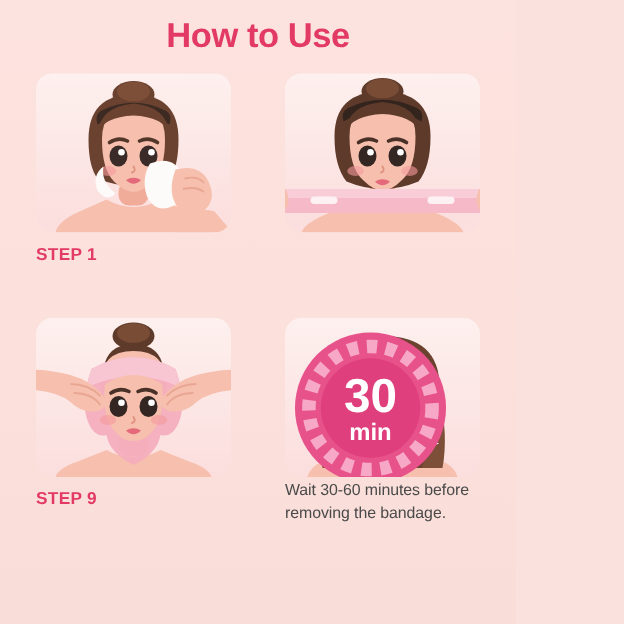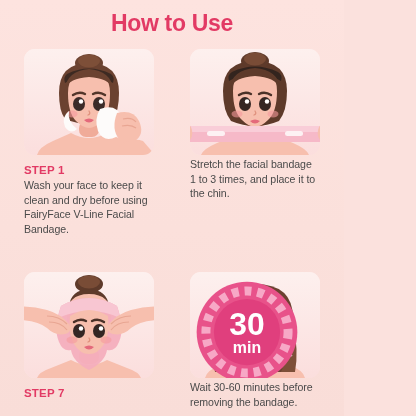--- a/index.html
+++ b/index.html
@@ -139,21 +139,20 @@
 
           <path d="M118 64 q16 -4 22 8 q6 13 -4 20 q-9 6 -16 -2 q-8 -10 -2 -26z" fill="#f7bfae"></path>
           <path d="M120 98 q12 -10 24 -6 l12 14 H118z" fill="#f7bfae"></path>
           <path d="M124 70 q9 -2 13 3" stroke="#e8a693" stroke-width="1.2" fill="none"></path>
           <path d="M123 77 q9 -2 14 2" stroke="#e8a693" stroke-width="1.2" fill="none"></path>
 
           <path d="M70 62 q-8 6 -4 16 q6 8 12 2 q-10 -8 -8 -18z" fill="#fdfbfa"></path>
         </svg>
       </div>
       <div class="step-head">STEP 1</div>
-      <div class="step-body">Wash your face to keep it clean and dry before using FairyFace V-Line Facial Bandage.</div>
     </div>
 
     <div class="step">
       <div class="illus">
         <svg viewBox="0 0 180 106" preserveAspectRatio="xMidYMid slice">
           <defs>
             <linearGradient id="bg2" x1="0" y1="0" x2="0" y2="1">
               <stop offset="0%" stop-color="#fdf0ee"></stop>
               <stop offset="100%" stop-color="#fbdedd"></stop>
             </linearGradient>
@@ -190,21 +189,20 @@
           <rect x="120" y="82" width="18" height="5" rx="2.5" fill="#fdf1f3"></rect>
 
           <path d="M6 74 q12 -6 20 4 q4 10 -4 16 q-10 6 -18 -2 q-6 -10 2 -18z" fill="#f7bfae"></path>
           <path d="M10 80 q9 -2 13 2" stroke="#e8a693" stroke-width="1.1" fill="none"></path>
           <path d="M9 86 q9 -2 13 2" stroke="#e8a693" stroke-width="1.1" fill="none"></path>
           <path d="M174 74 q-12 -6 -20 4 q-4 10 4 16 q10 6 18 -2 q6 -10 -2 -18z" fill="#f7bfae"></path>
           <path d="M170 80 q-9 -2 -13 2" stroke="#e8a693" stroke-width="1.1" fill="none"></path>
           <path d="M171 86 q-9 -2 -13 2" stroke="#e8a693" stroke-width="1.1" fill="none"></path>
         </svg>
       </div>
-      <div class="step-body">Stretch the facial bandage 1 to 3 times, and place it to the chin.</div>
     </div>
 
     <div class="step">
       <div class="illus">
         <svg viewBox="0 0 180 106" preserveAspectRatio="xMidYMid slice">
           <defs>
             <linearGradient id="bg3" x1="0" y1="0" x2="0" y2="1">
               <stop offset="0%" stop-color="#fdf0ee"></stop>
               <stop offset="100%" stop-color="#fbdedd"></stop>
             </linearGradient>
@@ -239,21 +237,21 @@
 
           <path d="M4 36 q22 -4 44 2 q14 4 22 14 q4 8 -4 10 q-10 2 -18 -6 q-12 -10 -44 -8z" fill="#f7bfae"></path>
           <path d="M48 44 q12 0 20 8" stroke="#e8a693" stroke-width="1.2" fill="none"></path>
           <path d="M50 50 q12 0 18 8" stroke="#e8a693" stroke-width="1.2" fill="none"></path>
 
           <path d="M176 36 q-22 -4 -44 2 q-14 4 -22 14 q-4 8 4 10 q10 2 18 -6 q12 -10 44 -8z" fill="#f7bfae"></path>
           <path d="M132 44 q-12 0 -20 8" stroke="#e8a693" stroke-width="1.2" fill="none"></path>
           <path d="M130 50 q-12 0 -18 8" stroke="#e8a693" stroke-width="1.2" fill="none"></path>
         </svg>
       </div>
-      <div class="step-head">STEP 7</div>
+      <div class="step-head">STEP 9</div>
     </div>
 
     <div class="step">
       <div class="illus">
         <svg viewBox="0 0 180 106" preserveAspectRatio="xMidYMid slice">
           <defs>
             <linearGradient id="bg4" x1="0" y1="0" x2="0" y2="1">
               <stop offset="0%" stop-color="#fdf0ee"></stop>
               <stop offset="100%" stop-color="#fbdedd"></stop>
             </linearGradient>

